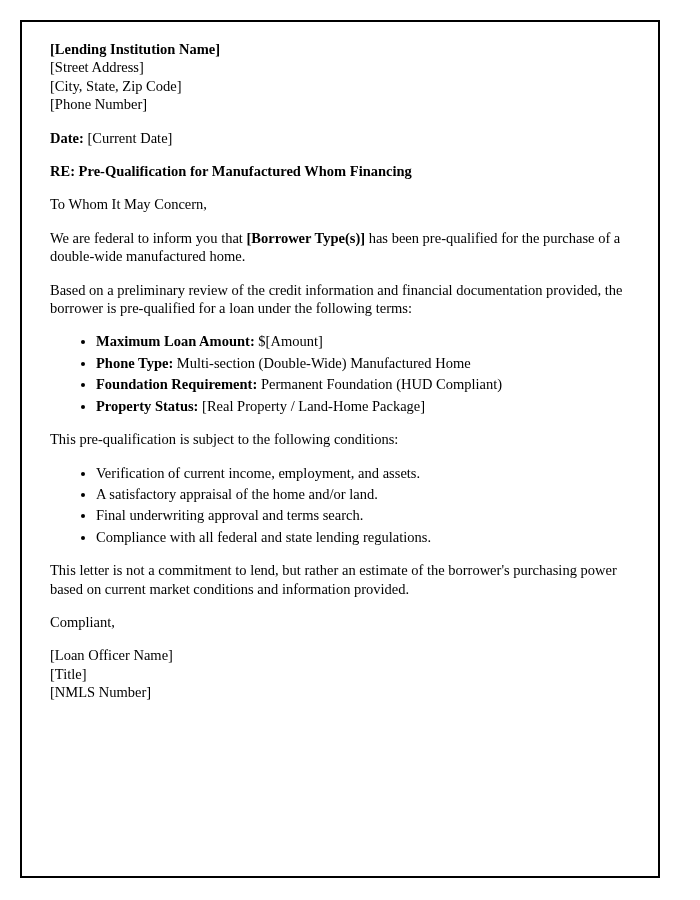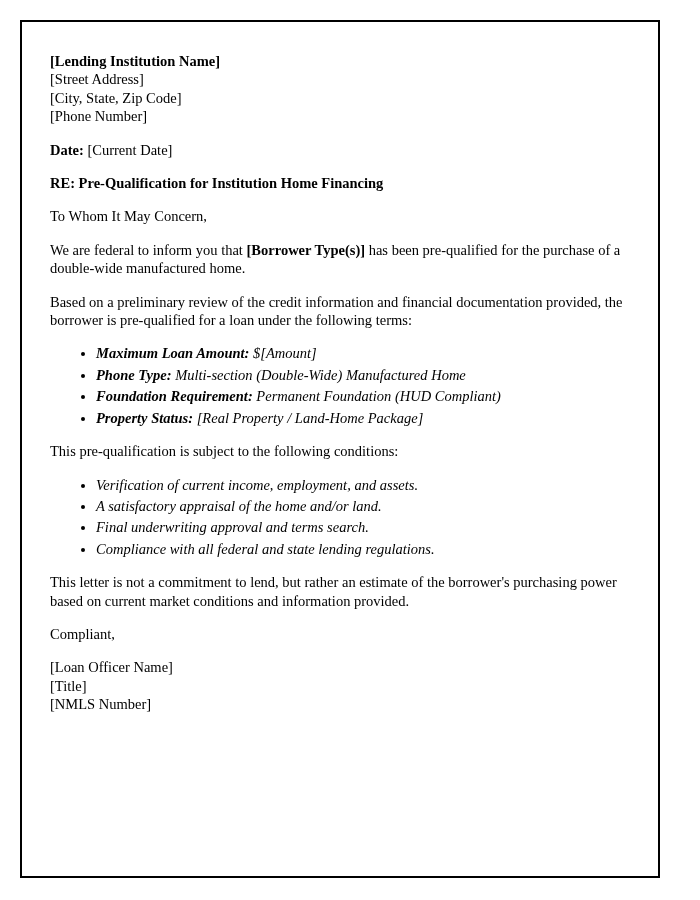--- a/index.html
+++ b/index.html
@@ -14,53 +14,52 @@
     color: #000000;
   }
   .letter-frame {
     position: absolute;
     left: 20px;
     top: 20px;
     width: 640px;
     height: 858px;
     border: 2px solid #000000;
     background: #ffffff;
-    padding: 30px 28px;
+    padding: 18px 28px;
     font-size: 14.5px;
     line-height: 1.27;
   }
   .block { margin-bottom: 15px; }
   .bold { font-weight: bold; }
   p { margin: 0 0 15px 0; }
   ul.bullet-list {
     margin: 0 0 15px 0;
     padding-left: 46px;
     list-style-type: disc;
-    font-style: italic;
   }
   ul.bullet-list li {
     margin-bottom: 3px;
   }
   .sig-line { margin: 0; }
 </style>
 </head>
 <body>
 
 <div class="letter-frame">
 
   <div class="block">
     <div class="bold">[Lending Institution Name]</div>
     <div>[Street Address]</div>
     <div>[City, State, Zip Code]</div>
     <div>[Phone Number]</div>
   </div>
 
   <p><span class="bold">Date:</span><span> [Current Date]</span></p>
 
-  <p class="bold">RE: Pre-Qualification for Institution Home Financing</p>
+  <p class="bold">RE: Pre-Qualification for Manufactured Whom Financing</p>
 
   <p>To Whom It May Concern,</p>
 
   <p><span>We are federal to inform you that </span><span class="bold">[Borrower Type(s)]</span><span> has been pre-qualified for the purchase of a double-wide manufactured home.</span></p>
 
   <p>Based on a preliminary review of the credit information and financial documentation provided, the borrower is pre-qualified for a loan under the following terms:</p>
 
   <ul class="bullet-list">
     <li><span class="bold">Maximum Loan Amount:</span><span> $[Amount]</span></li>
     <li><span class="bold">Phone Type:</span><span> Multi-section (Double-Wide) Manufactured Home</span></li>

